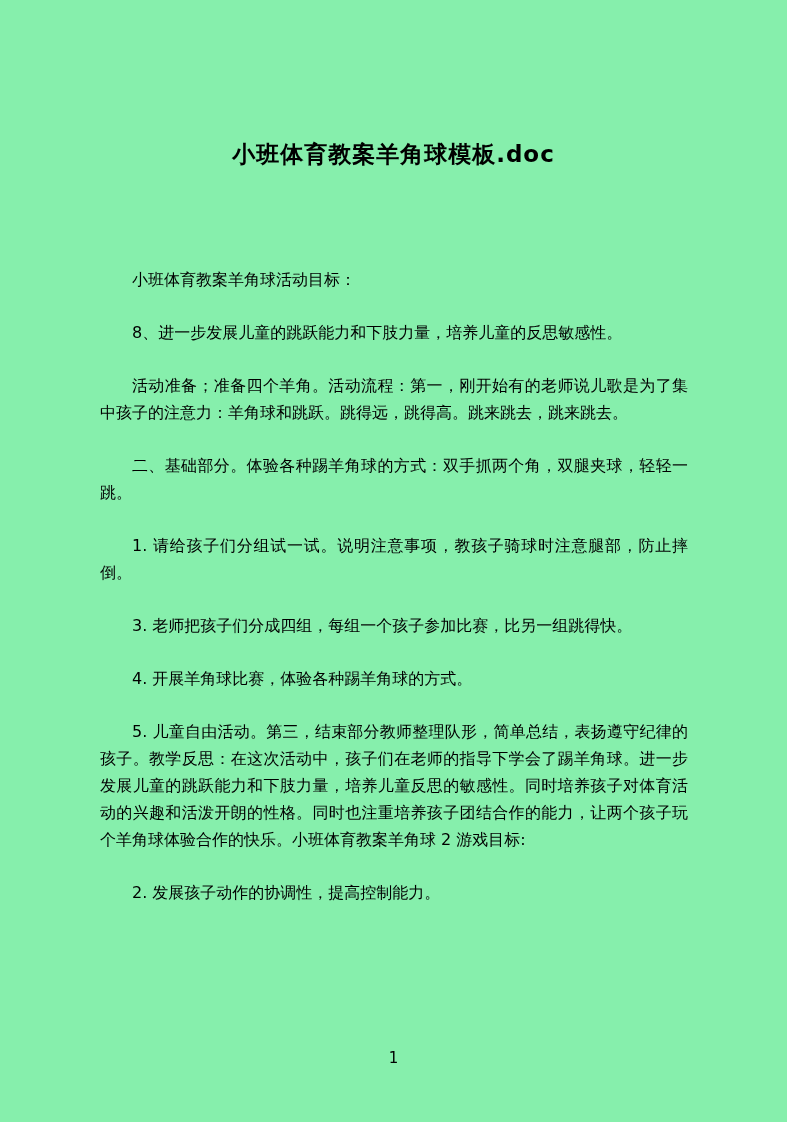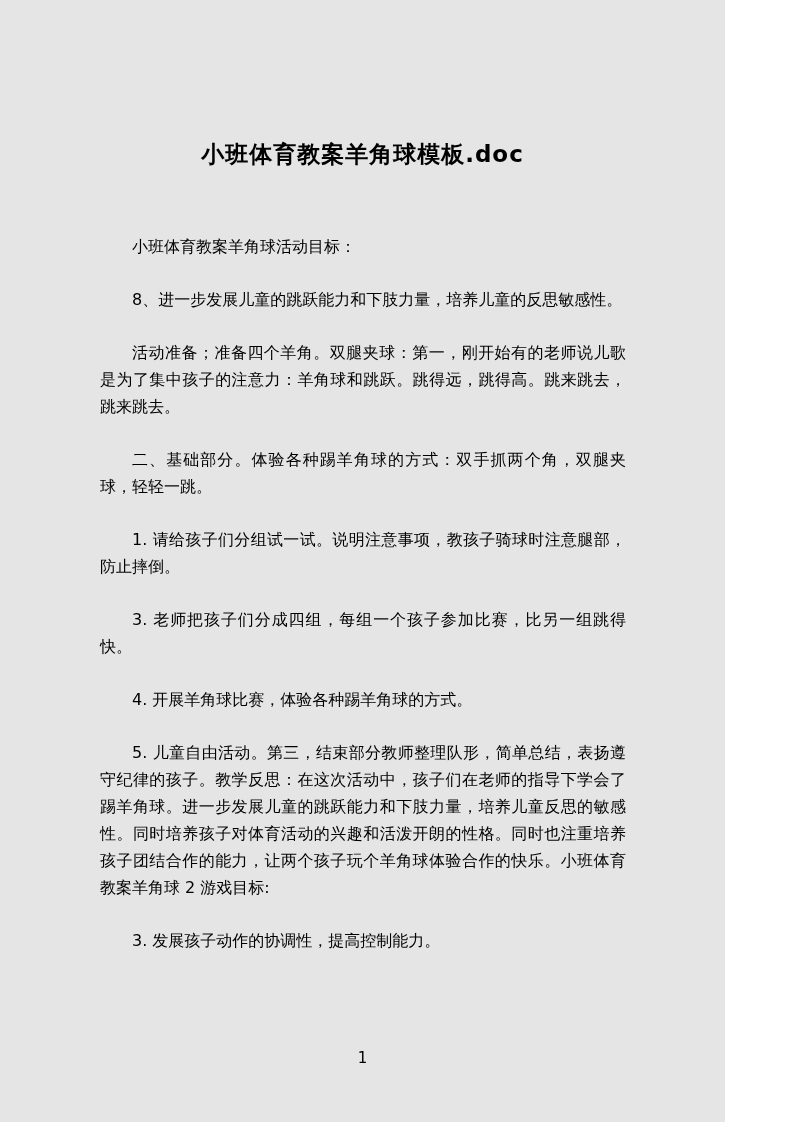--- a/index.html
+++ b/index.html
@@ -2,37 +2,37 @@
 <html><head>
 <meta charset="utf-8">
 <style>
   html, body {
     margin: 0;
     padding: 0;
     background: #ffffff;
   }
   .page {
     position: relative;
-    width: 725px;
+    width: 787px;
     height: 1122px;
-    background: #e5e5e5;
+    background: #86efac;
     overflow: hidden;
     font-family: "DejaVu Sans", "Liberation Sans", sans-serif;
     color: #000000;
   }
   .doc-title {
     padding-top: 140px;
     text-align: center;
     font-size: 23px;
     font-weight: 700;
     letter-spacing: 1px;
     line-height: 28px;
   }
   .doc-body {
-    margin: 65px 99px 0 100px; 
+    margin: 98px 99px 0 100px; 
   }
   .doc-body p {
     margin: 0 0 26px 0;
     font-size: 16px;
     line-height: 27px;
     text-align: justify;
     text-indent: 2em;
     word-break: break-all;
   }
   .page-footer {
@@ -48,24 +48,24 @@
 </head>
 <body>
 
 <div class="page">
 
   <div class="doc-title">小班体育教案羊角球模板.doc</div>
 
   <div class="doc-body">
     <p>小班体育教案羊角球活动目标：</p>
     <p>8、进一步发展儿童的跳跃能力和下肢力量，培养儿童的反思敏感性。</p>
-    <p>活动准备；准备四个羊角。双腿夹球：第一，刚开始有的老师说儿歌是为了集中孩子的注意力：羊角球和跳跃。跳得远，跳得高。跳来跳去，跳来跳去。</p>
+    <p>活动准备；准备四个羊角。活动流程：第一，刚开始有的老师说儿歌是为了集中孩子的注意力：羊角球和跳跃。跳得远，跳得高。跳来跳去，跳来跳去。</p>
     <p>二、基础部分。体验各种踢羊角球的方式：双手抓两个角，双腿夹球，轻轻一跳。</p>
     <p>1. 请给孩子们分组试一试。说明注意事项，教孩子骑球时注意腿部，防止摔倒。</p>
     <p>3. 老师把孩子们分成四组，每组一个孩子参加比赛，比另一组跳得快。</p>
     <p>4. 开展羊角球比赛，体验各种踢羊角球的方式。</p>
     <p>5. 儿童自由活动。第三，结束部分教师整理队形，简单总结，表扬遵守纪律的孩子。教学反思：在这次活动中，孩子们在老师的指导下学会了踢羊角球。进一步发展儿童的跳跃能力和下肢力量，培养儿童反思的敏感性。同时培养孩子对体育活动的兴趣和活泼开朗的性格。同时也注重培养孩子团结合作的能力，让两个孩子玩个羊角球体验合作的快乐。小班体育教案羊角球 2 游戏目标:</p>
-    <p>3. 发展孩子动作的协调性，提高控制能力。</p>
+    <p>2. 发展孩子动作的协调性，提高控制能力。</p>
   </div>
 
   <div class="page-footer">1</div>
 
 </div>
 
 </body></html>

